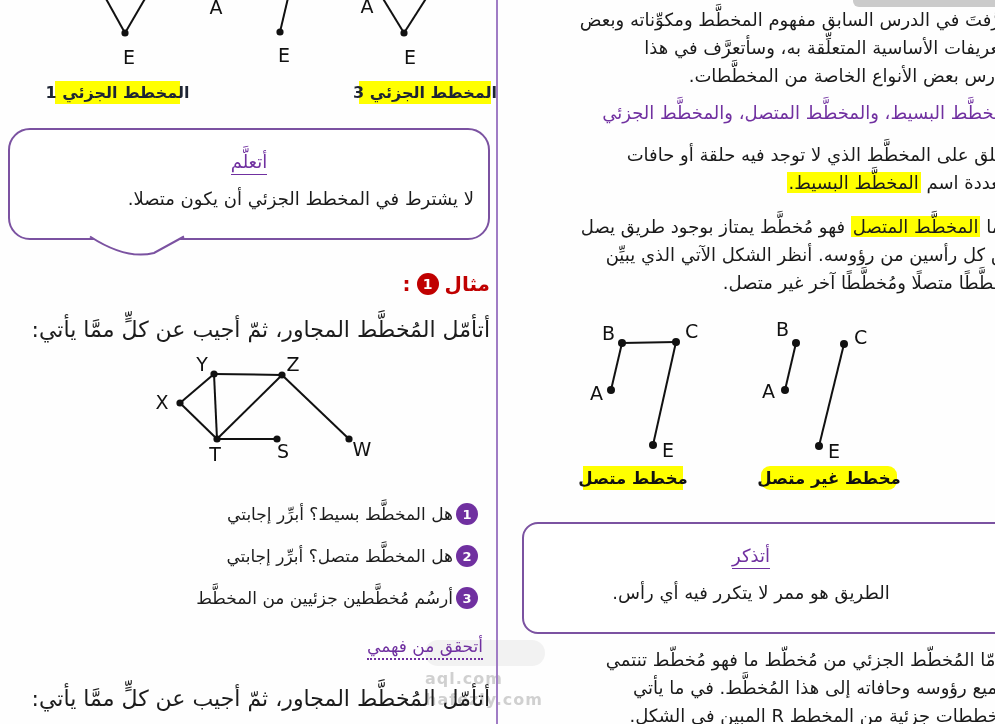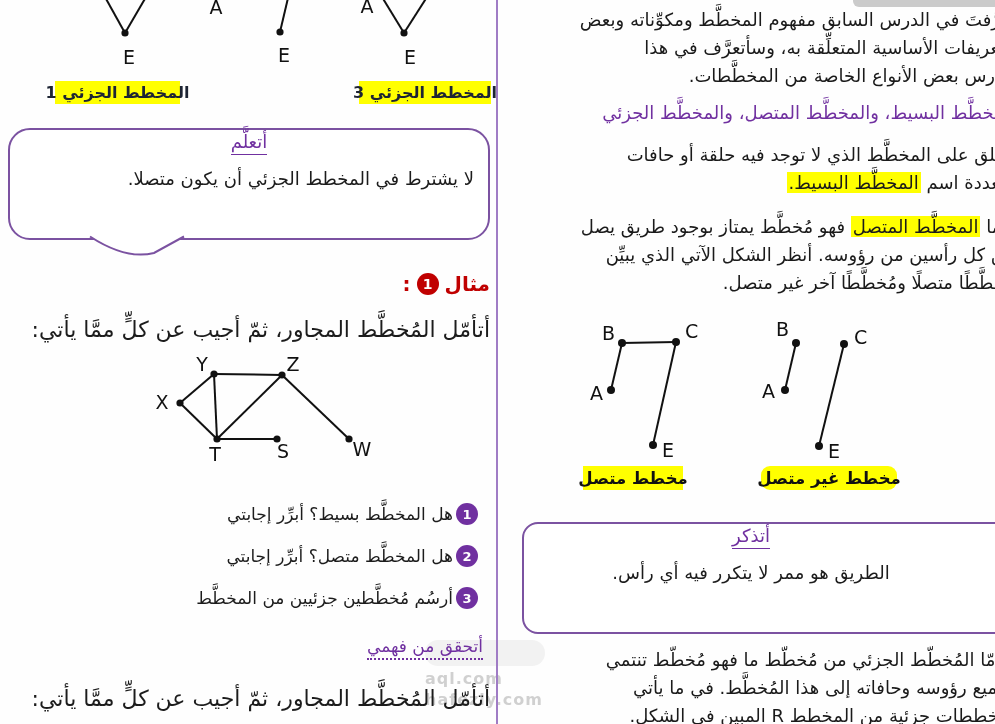--- a/index.html
+++ b/index.html
@@ -21,21 +21,21 @@
   
   .learn-box{
     position:absolute;left:8px;top:128px;width:478px;height:108px;
     border:2px solid #7b52a1;border-radius:22px;background:#fff;
   }
   .remember-box{
     position:absolute;left:522px;top:522px;width:492px;height:108px;
     border:2px solid #7b52a1;border-radius:16px;background:#fff;
   }
   .box-title{
-    display:block;text-align:center;color:#7030a0;font-size:18px;margin-top:1px;
+    display:block;text-align:center;color:#7030a0;font-size:18px;margin-top:21px;
   }
   .box-title span{border-bottom:1.5px solid #7030a0;padding-bottom:2px;}
   .box-body{display:block;direction:rtl;font-size:18px;color:#1c1c1c;}
   .learn-box .box-body{margin-top:16px;text-align:right;padding:0 14px;}
   .remember-box .box-body{margin-top:16px;text-align:center;padding-right:38px;}
   .remember-box .box-title{padding-right:38px;}
   .tail-svg{position:absolute;left:86px;top:235px;z-index:3;}
   
   .example-title{
     position:absolute;top:272px;right:505px;direction:rtl;color:#c00000;

